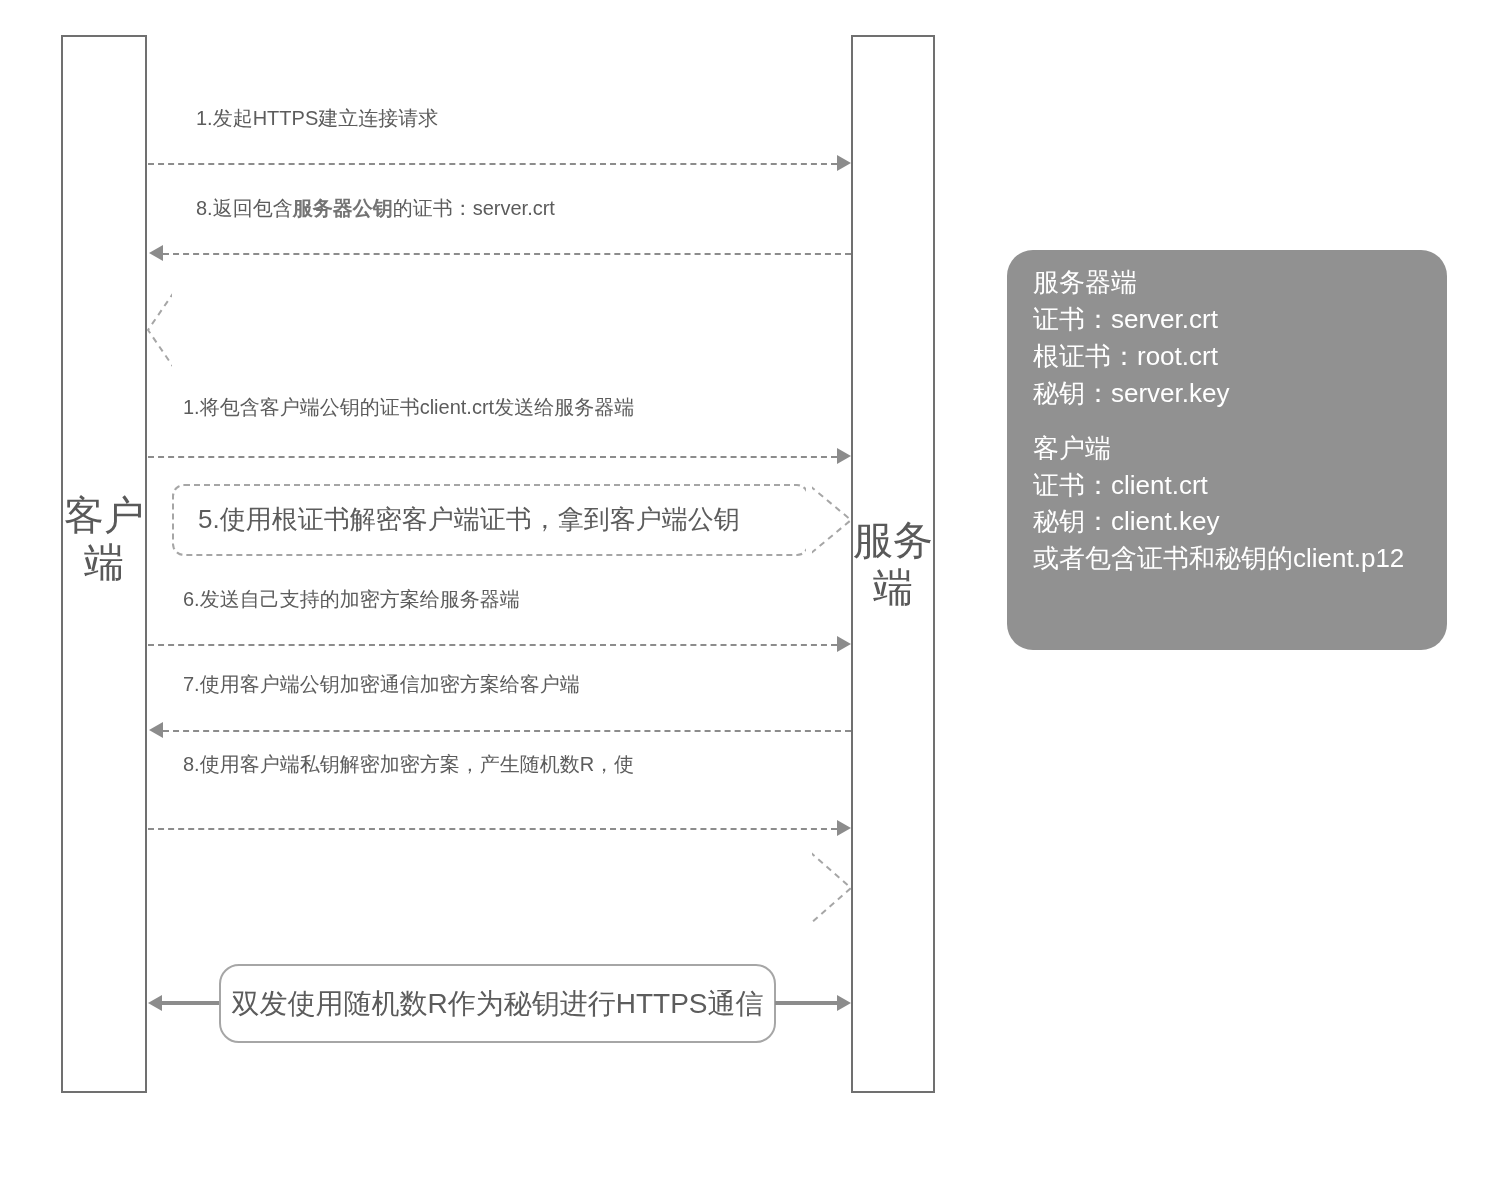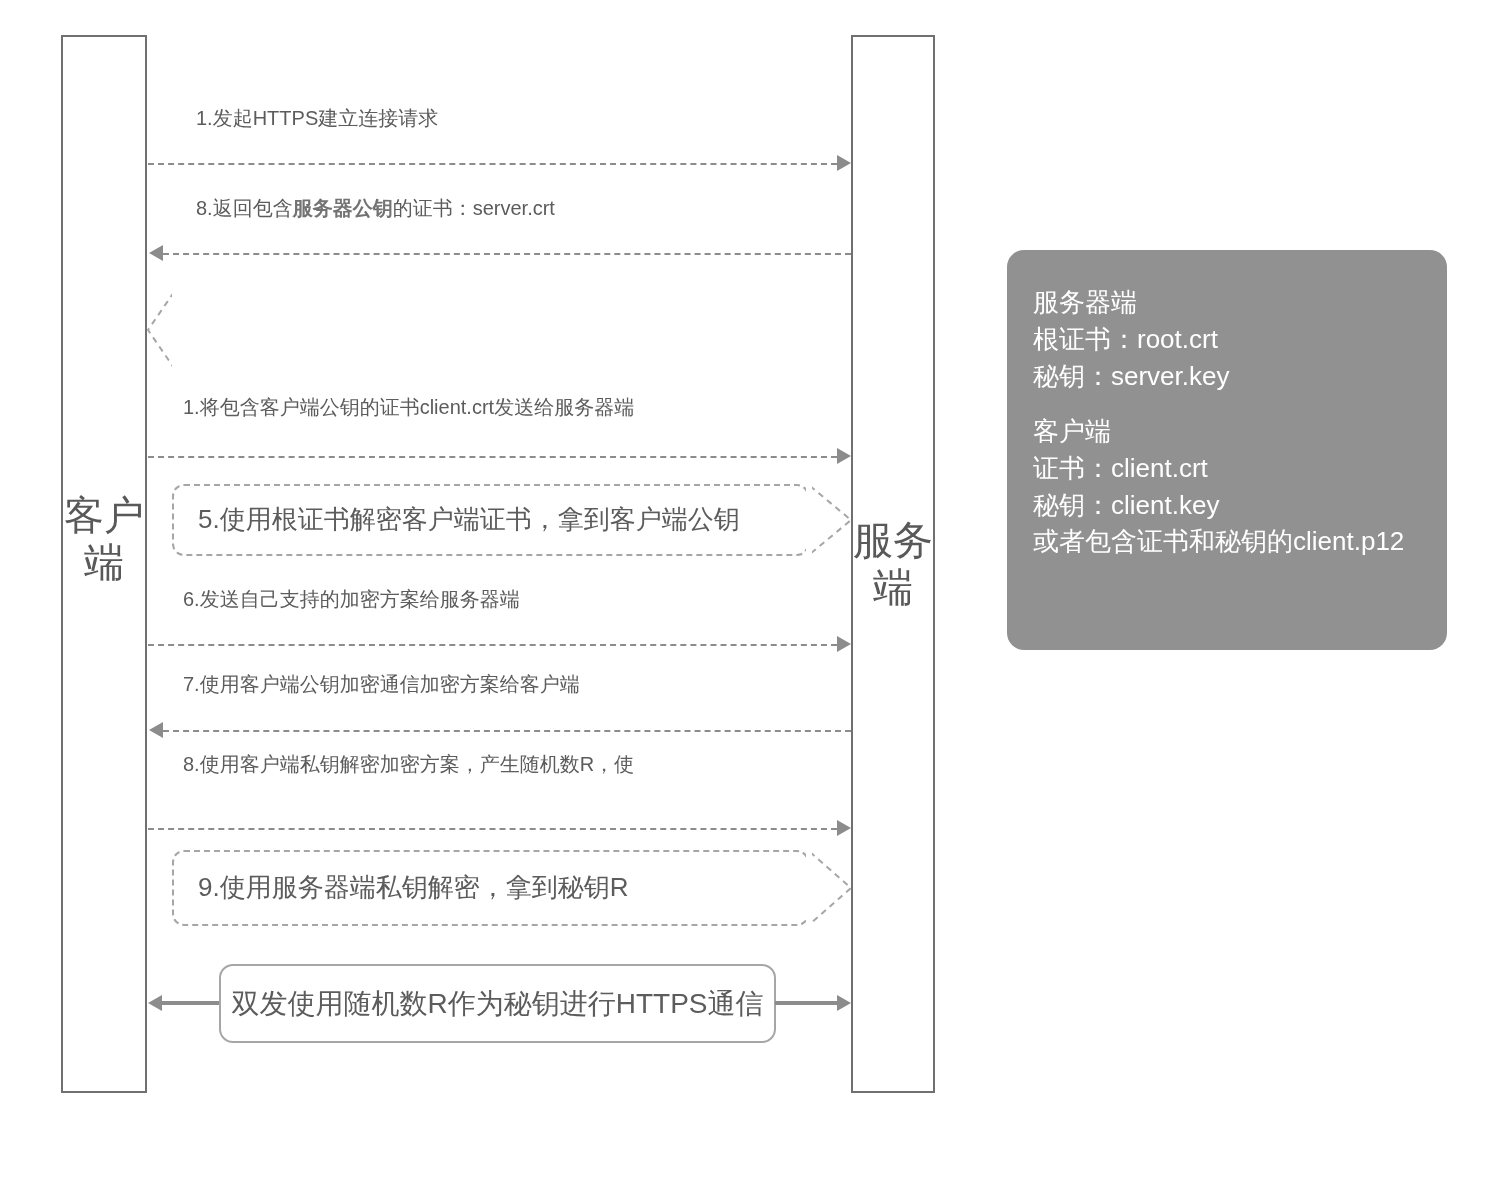--- a/index.html
+++ b/index.html
@@ -94,21 +94,21 @@
   
   .note-pointer {
     position: absolute;
     overflow: visible;
   }
 
   
   .final-box {
     position: absolute;
     border: 2px solid #a6a6a6;
-    border-radius: 14px;
+    border-radius: 20px;
     background: #ffffff;
     box-sizing: border-box;
     display: flex;
     align-items: center;
     justify-content: center;
   }
   .final-box .final-text {
     color: #5c5c5c;
     font-size: 28px;
     white-space: nowrap;
@@ -117,23 +117,23 @@
   .solid-line {
     position: absolute;
     background: #8c8c8c;
     height: 4px;
   }
 
   
   .info-panel {
     position: absolute;
     background: #919191;
-    border-radius: 17px;
-    box-sizing: border-box;
-    padding: 34px 26px;
+    border-radius: 26px;
+    box-sizing: border-box;
+    padding: 14px 26px;
   }
   .info-line {
     color: #ffffff;
     font-size: 26px;
     line-height: 1.42;
     white-space: pre;
     user-select: none;
   }
   .info-line.spacer {
     height: 18px;
@@ -183,40 +183,38 @@
   <div class="arrow-head right" style="left:837px; top:636px;"></div>
 
   <div class="step-text" style="left:183px; top:670px;">7.使用客户端公钥加密通信加密方案给客户端</div>
   <div class="msg-line" style="left:163px; top:730px; width:688px;"></div>
   <div class="arrow-head left" style="left:149px; top:722px;"></div>
 
   <div class="step-text" style="left:183px; top:750px;"><span>8.使用客户端私钥解密加密方案，产生随机数R，使</span><br></div>
   <div class="msg-line" style="left:148px; top:828px; width:689px;"></div>
   <div class="arrow-head right" style="left:837px; top:820px;"></div>
 
-  <div class="note-box" style="left:172px; top:850px; width:637px; height:76px;">
-    <div class="note-text">9.使用服务器端私钥解密，拿到秘钥R</div>
-  </div>
   <svg class="note-pointer" width="48" height="80" style="left:806px; top:848px;">
     <path d="M4,4 L45,40 L4,76" fill="#ffffff" stroke="#a6a6a6" stroke-width="2" stroke-dasharray="6,5" stroke-linejoin="round"></path>
     <rect x="0" y="2" width="6" height="76" fill="#ffffff"></rect>
   </svg>
 
   <div class="solid-line" style="left:162px; top:1001px; width:60px;"></div>
   <div class="arrow-head left" style="left:148px; top:995px;"></div>
 
   <div class="final-box" style="left:219px; top:964px; width:557px; height:79px;">
     <div class="final-text">双发使用随机数R作为秘钥进行HTTPS通信</div>
   </div>
 
   <div class="solid-line" style="left:775px; top:1001px; width:62px;"></div>
   <div class="arrow-head right" style="left:837px; top:995px;"></div>
 
   <div class="info-panel" style="left:1007px; top:250px; width:440px; height:400px;">
     <div class="info-line">服务器端</div>
+    <div class="info-line">证书：server.crt</div>
     <div class="info-line">根证书：root.crt</div>
     <div class="info-line">秘钥：server.key</div>
     <div class="info-line spacer"></div>
     <div class="info-line">客户端</div>
     <div class="info-line">证书：client.crt</div>
     <div class="info-line">秘钥：client.key</div>
     <div class="info-line">或者包含证书和秘钥的client.p12</div>
   </div>
 
 </div>

